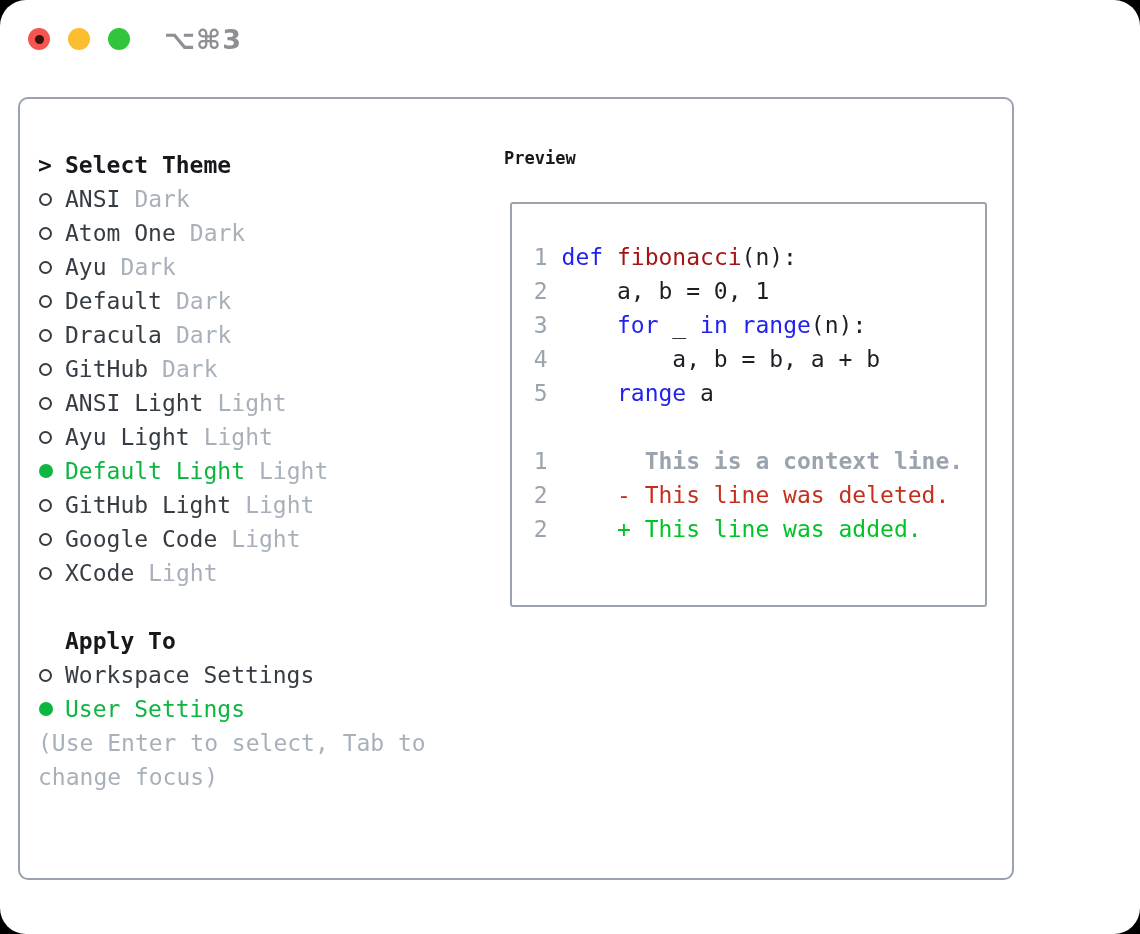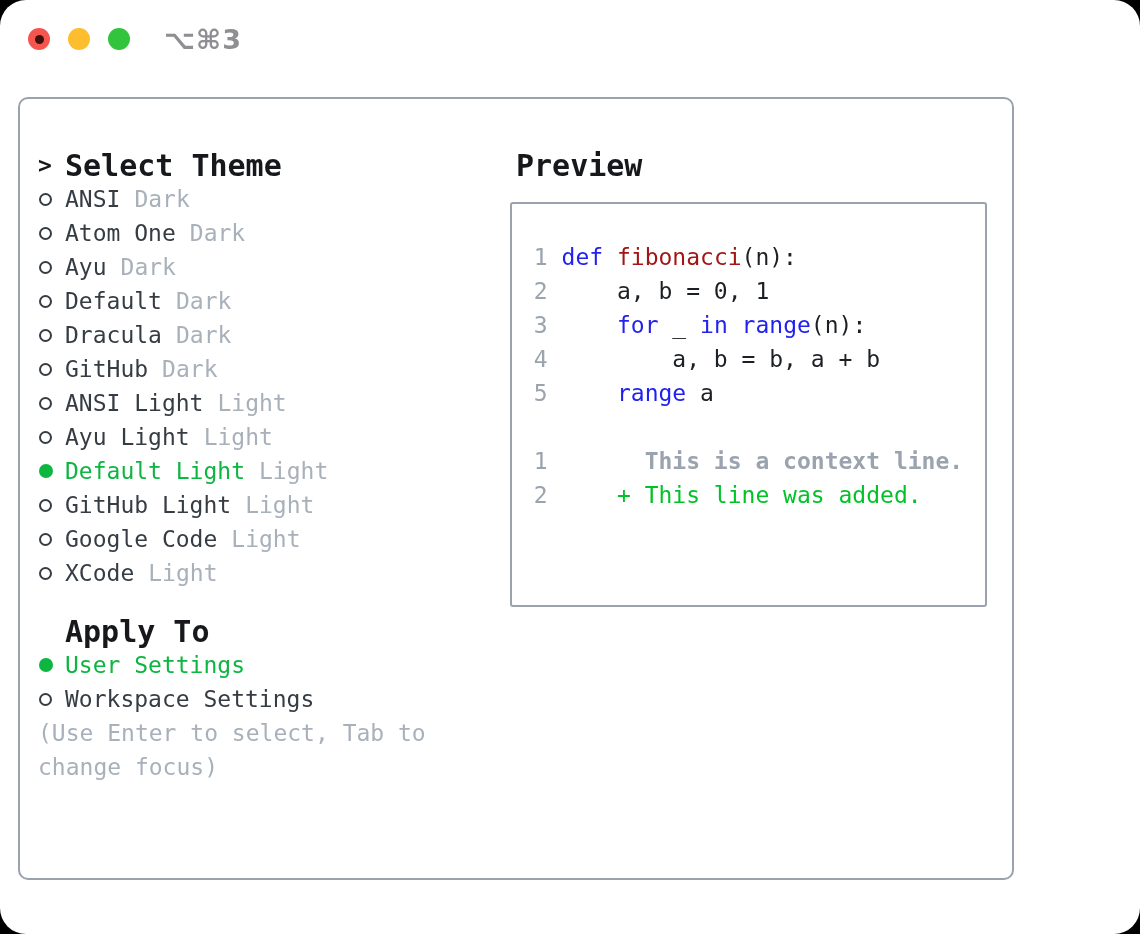--- a/index.html
+++ b/index.html
@@ -14,37 +14,37 @@
   .light.red{background:var(--traffic-red);}
   .light.yellow{background:var(--traffic-yellow);}
   .light.green{background:var(--traffic-green);}
   .light .dot{width:9px;height:9px;border-radius:50%;background:var(--traffic-red-dot);}
   .shortcut{margin-left:16px;font-family:"DejaVu Sans","Liberation Sans",sans-serif;
             font-weight:bold;font-size:27px;color:var(--shortcut-gray);letter-spacing:1px;}
   
   .panel{position:absolute;left:18px;top:97px;width:996px;height:783px;
          box-sizing:border-box;border:2px solid var(--border-gray);border-radius:10px;
          background:#fff;}
-  .sec-title{font-weight:bold;font-size:30px;color:var(--title-black);}
+  .sec-title{font-weight:bold;font-size:23px;color:var(--title-black);}
   
   .left-col{position:absolute;left:18px;top:49px;}
   .row{display:flex;align-items:center;height:34px;font-size:23px;white-space:pre;}
   .marker{width:27px;flex:0 0 27px;display:flex;align-items:center;}
   .prefix{font-weight:bold;color:var(--title-black);font-size:23px;}
   .circle{width:13px;height:13px;border-radius:50%;box-sizing:border-box;
           border:2px solid var(--text-dark);margin-left:1px;}
   .circle.sel{border:none;width:14px;height:14px;background:var(--selection-green);}
   .name{color:var(--text-dark);}
   .name.sel{color:var(--selection-green);}
   .variant{color:var(--muted-gray);margin-left:14px;}
-  .apply-sec{margin-top:24px;}
+  .apply-sec{margin-top:34px;}
   .help{max-width:432px;font-size:23px;line-height:34px;
         color:var(--muted-gray);}
   
-  .preview-title{position:absolute;left:496px;top:49px;font-size:30px;}
+  .preview-title{position:absolute;left:484px;top:49px;font-size:17px;}
   .preview-box{position:absolute;left:490px;top:103px;width:477px;height:405px;
                box-sizing:border-box;border:2px solid var(--border-gray);border-radius:3px;
                padding:40px 0 0 8px;overflow:hidden;}
   .code-line{height:34px;font-size:23px;white-space:pre;}
   .lnum{color:var(--line-number-gray);}
   .seg-plain{color:var(--code-plain);}
   .seg-keyword{color:var(--keyword-blue);}
   .seg-function{color:var(--function-red);}
   .seg-context{color:var(--context-gray);font-weight:bold;}
   .seg-deleted{color:var(--deleted-red);}
@@ -86,37 +86,38 @@
           <div class="row"><span class="marker"><span class="circle"></span></span><span class="name">Google Code</span><span class="variant">Light</span></div>
           <div class="row"><span class="marker"><span class="circle"></span></span><span class="name">XCode</span><span class="variant">Light</span></div>
         </div>
 
       <div class="apply-sec">
         <div class="row">
           <span class="marker"></span>
           <span class="sec-title">Apply To</span>
         </div>
         <div id="apply-list">
+            <div class="row"><span class="marker"><span class="circle"></span></span><span class="name">Workspace Settings</span></div>
             <div class="row"><span class="marker"><span class="circle sel"></span></span><span class="name sel">User Settings</span></div>
-            <div class="row"><span class="marker"><span class="circle"></span></span><span class="name">Workspace Settings</span></div>
           </div>
       </div>
 
       <div class="help">(Use Enter to select, Tab to change focus)</div>
     </div>
 
     <div class="sec-title preview-title">Preview</div>
 
     <div class="preview-box">
       <div id="code-lines">
           <div class="code-line"><span class="lnum"> 1 </span><span class="seg-keyword">def</span><span class="seg-plain"> </span><span class="seg-function">fibonacci</span><span class="seg-plain">(n):</span></div>
           <div class="code-line"><span class="lnum"> 2 </span><span class="seg-plain">    a, b = 0, 1</span></div>
           <div class="code-line"><span class="lnum"> 3 </span><span class="seg-plain">    </span><span class="seg-keyword">for</span><span class="seg-plain"> _ </span><span class="seg-keyword">in</span><span class="seg-plain"> </span><span class="seg-keyword">range</span><span class="seg-plain">(n):</span></div>
           <div class="code-line"><span class="lnum"> 4 </span><span class="seg-plain">        a, b = b, a + b</span></div>
           <div class="code-line"><span class="lnum"> 5 </span><span class="seg-plain">    </span><span class="seg-keyword">range</span><span class="seg-plain"> a</span></div>
           <div class="code-line"><span class="lnum">   </span></div>
           <div class="code-line"><span class="lnum"> 1 </span><span class="seg-context">      This is a context line.</span></div>
+          <div class="code-line"><span class="lnum"> 2 </span><span class="seg-deleted">    - This line was deleted.</span></div>
           <div class="code-line"><span class="lnum"> 2 </span><span class="seg-added">    + This line was added.</span></div>
         </div>
     </div>
 
   </div>
 </div>
 
 </body></html>

